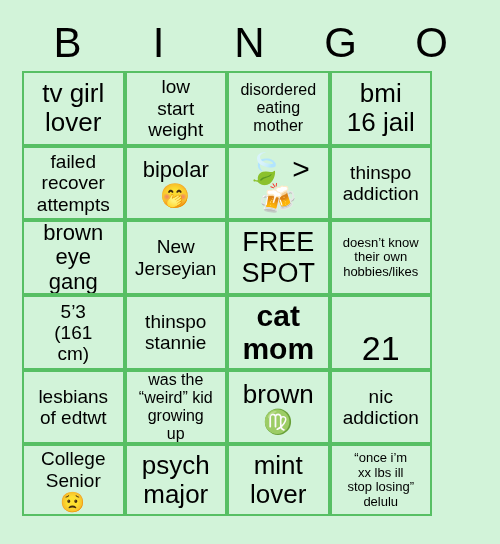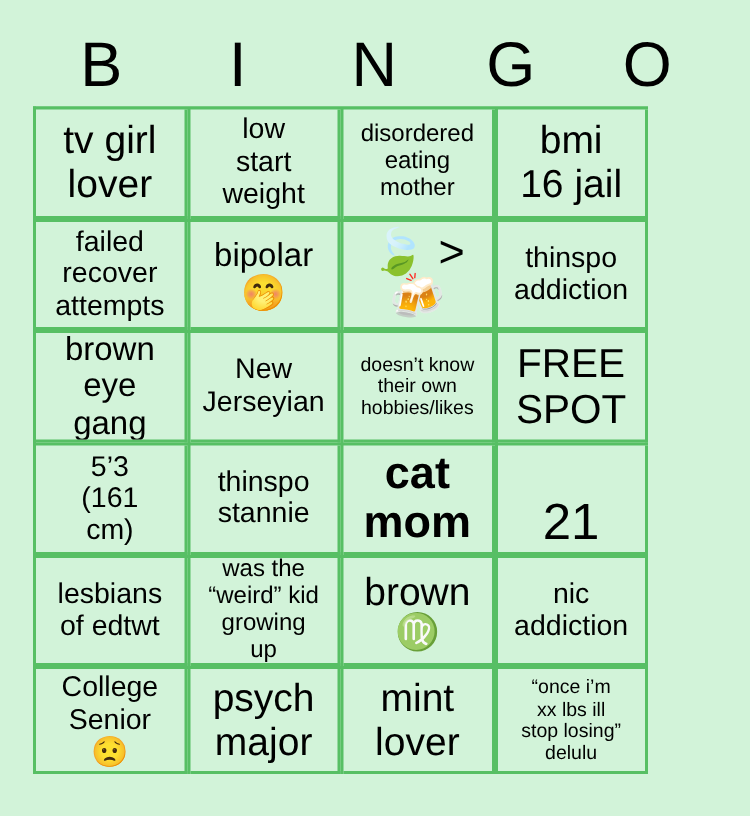--- a/index.html
+++ b/index.html
@@ -150,28 +150,28 @@
       </div>
       <div class="cell fs-lg em-md">
         <span class="cell-text">brown
 eye
 gang</span>
       </div>
       <div class="cell fs-md em-md">
         <span class="cell-text">New
 Jerseyian</span>
       </div>
+      <div class="cell free em-md">
+        <span class="cell-text">FREE
+SPOT</span>
+      </div>
       <div class="cell fs-xs em-md">
         <span class="cell-text">doesn’t know
 their own
 hobbies/likes</span>
-      </div>
-      <div class="cell free em-md">
-        <span class="cell-text">FREE
-SPOT</span>
       </div>
       <div class="cell fs-md em-md">
         <span class="cell-text">5’3
 (161
 cm)</span>
       </div>
       <div class="cell fs-md em-md">
         <span class="cell-text">thinspo
 stannie</span>
       </div>

